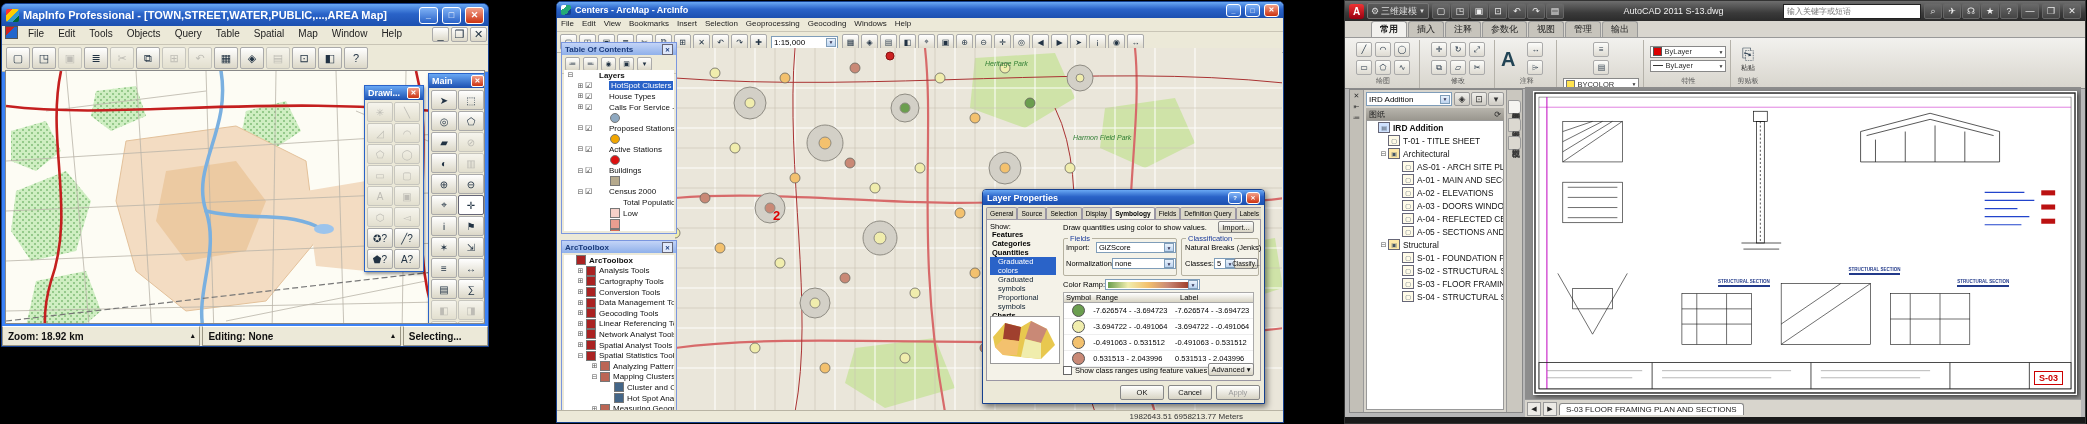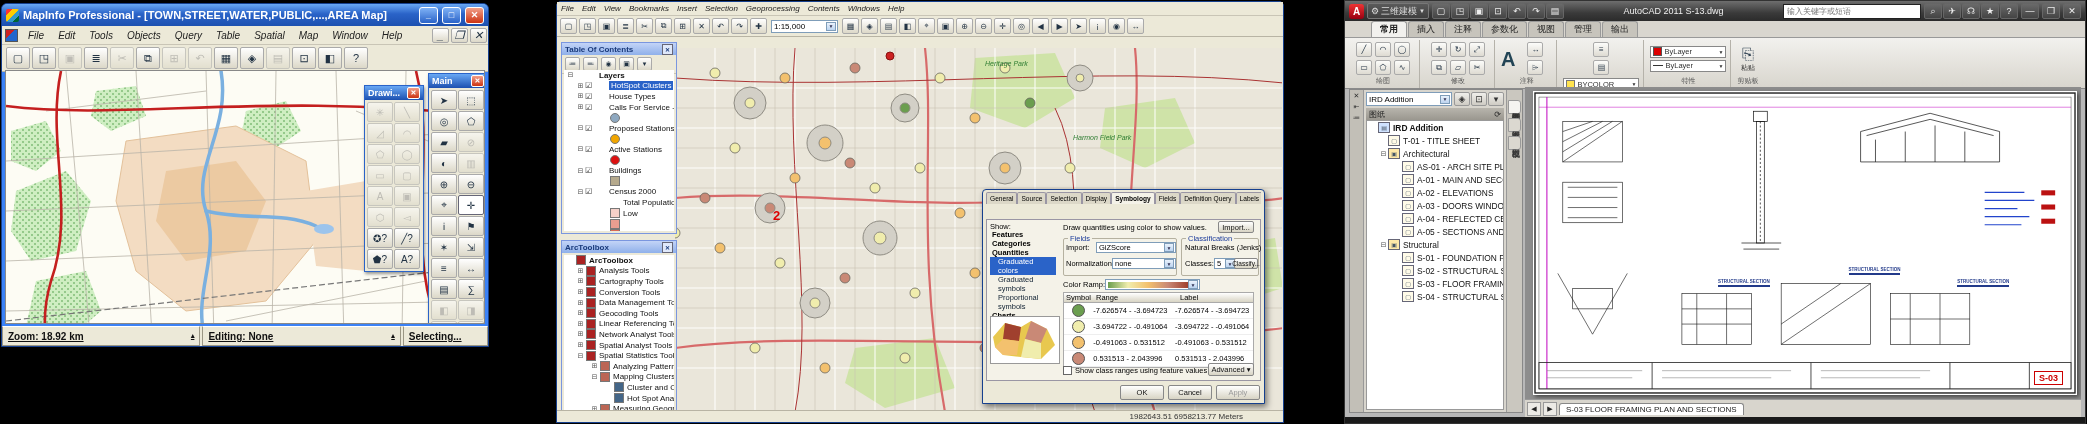--- a/index.html
+++ b/index.html
@@ -7,36 +7,36 @@
        font-family:"Liberation Sans",sans-serif;-webkit-font-smoothing:antialiased;}
   .win{position:absolute;box-sizing:border-box;}
   
   .xp-title{height:22px;display:flex;align-items:center;gap:4px;padding:0 4px;
     background:linear-gradient(#69a8f4,#2a63c8 45%,#1c50b0);border-radius:5px 5px 0 0;
     color:#fff;font-weight:bold;font-size:11px;white-space:nowrap;overflow:hidden;}
   .xp-btn{width:17px;height:15px;border-radius:3px;border:1px solid #fff;
     display:flex;align-items:center;justify-content:center;font-size:9px;color:#fff;
     background:linear-gradient(#7fb2f6,#2a63c8);flex:0 0 auto;}
   .xp-btn.close{background:linear-gradient(#f2a089,#cc3311);}
-  .menubar{display:flex;align-items:center;background:#ece9d8;border-bottom:1px solid #c9c5b6;
-    font-size:10px;color:#222;font-style:italic;}
+  .menubar{display:flex;align-items:flex-start;background:#ece9d8;border-bottom:1px solid #c9c5b6;
+    font-size:10px;color:#222;}
   .menubar .mi{padding:2px 7px;}
   .tbtn{width:22px;height:20px;border:1px solid #aaa;border-radius:2px;background:linear-gradient(#fff,#dcd8c8);
     display:flex;align-items:center;justify-content:center;font-size:11px;color:#234;margin:1px;}
   .tbtn.dis{color:#999;opacity:.55;}
   .tbtn.on{background:#fff;border-color:#667;}
   
   #mapinfo{left:1px;top:3px;width:488px;height:344px;background:#3b82f6;border:1px solid #16408e;border-radius:6px 6px 0 0;}
   #mi-menu{height:18px;}
   #mi-menu .spacer{flex:1;}
   #mi-toolbar{display:flex;align-items:center;height:26px;background:#ece9d8;border-bottom:1px solid #b8b4a4;padding-left:3px;}
   #mi-map{position:absolute;left:3px;top:66px;right:3px;bottom:22px;background:#fdfcf4;overflow:hidden;border:1px solid #888;}
   #mi-status{position:absolute;left:0;bottom:0;width:100%;height:20px;background:#ece9d8;
     display:flex;gap:2px;align-items:stretch;font-size:10px;font-weight:bold;color:#111;}
-  .stpane{border:1px solid #9a9684;border-top-color:#fff;background:#ece9d8;display:flex;align-items:center;padding:8px 5px;justify-content:space-between;text-decoration:underline;}
+  .stpane{border:1px solid #9a9684;border-top-color:#fff;background:#ece9d8;display:flex;align-items:center;padding:8px 5px;justify-content:space-between;}
   .float-tb{position:absolute;background:#ece9d8;border:1px solid #2a63c8;box-shadow:1px 2px 3px rgba(0,0,0,.4);}
   .float-tb .ft-title{height:14px;background:linear-gradient(#69a8f4,#1c50b0);color:#fff;font-size:9px;font-weight:bold;
     display:flex;align-items:center;justify-content:space-between;padding:0 3px;}
   .float-tb .ft-x{width:11px;height:10px;background:linear-gradient(#f2a089,#cc3311);border:1px solid #fff;border-radius:2px;
     color:#fff;font-size:7px;display:flex;align-items:center;justify-content:center;}
   .ft-grid{display:grid;grid-template-columns:26px 26px;gap:1px;padding:2px;}
   .ft-grid .tbtn{width:24px;height:18px;margin:0;font-size:10px;}
   
   #arcmap{left:556px;top:1px;width:728px;height:422px;background:#ece9d8;border:1px solid #16408e;border-radius:5px 5px 0 0;}
   #am-title{height:16px;border-radius:4px 4px 0 0;font-size:9px;}
@@ -321,30 +321,37 @@
       <span>Editing: None</span>
         <span style="font-size:7px;">▴</span>
     </div>
     <div class="stpane" style="flex:.55;overflow:hidden;">
       <span>Selecting...</span>
     </div>
   </div>
 </div>
 
 <div class="win" id="arcmap">
+  <div class="xp-title" id="am-title">
+    <span style="width:10px;height:10px;border-radius:2px;background:linear-gradient(135deg,#fff 30%,#2a7 30% 70%,#16408e 70%);"></span>
+    <span style="flex:1;overflow:hidden;">Centers - ArcMap - ArcInfo</span>
+    <span class="xp-btn">_</span>
+    <span class="xp-btn">□</span>
+    <span class="xp-btn close">✕</span>
+  </div>
   <div class="menubar" id="am-menu">
 
   <span class="mi">File</span>
       <span class="mi">Edit</span>
       <span class="mi">View</span>
       <span class="mi">Bookmarks</span>
       <span class="mi">Insert</span>
       <span class="mi">Selection</span>
       <span class="mi">Geoprocessing</span>
-      <span class="mi">Contents</span>
+      <span class="mi">Geocoding</span>
       <span class="mi">Windows</span>
       <span class="mi">Help</span>
     </div>
   <div id="am-toolbar">
     <span style="display:flex;">
 
     <span class="tbtn">▢</span>
         <span class="tbtn">◳</span>
         <span class="tbtn">▣</span>
         <span class="tbtn">≣</span>
@@ -727,20 +734,25 @@
         <div class="trow lvl2">
           <span class="pre">⊞</span>
           <span class="sw" style="background: rgb(187, 102, 85); visibility: visible;"></span>
           <span class="lb">Modeling Spatial Relationships</span>
         </div>
 
       </div>
   </div>
 
   <div id="lp">
+    <div class="xp-title" id="lp-title">
+      <span style="flex:1;">Layer Properties</span>
+      <span class="xp-btn">?</span>
+      <span class="xp-btn close">✕</span>
+    </div>
     <div id="lp-tabs">
 
     <span class="tab">General</span>
         <span class="tab">Source</span>
         <span class="tab">Selection</span>
         <span class="tab">Display</span>
         <span class="tab active">Symbology</span>
         <span class="tab">Fields</span>
         <span class="tab">Definition Query</span>
         <span class="tab">Labels</span>

